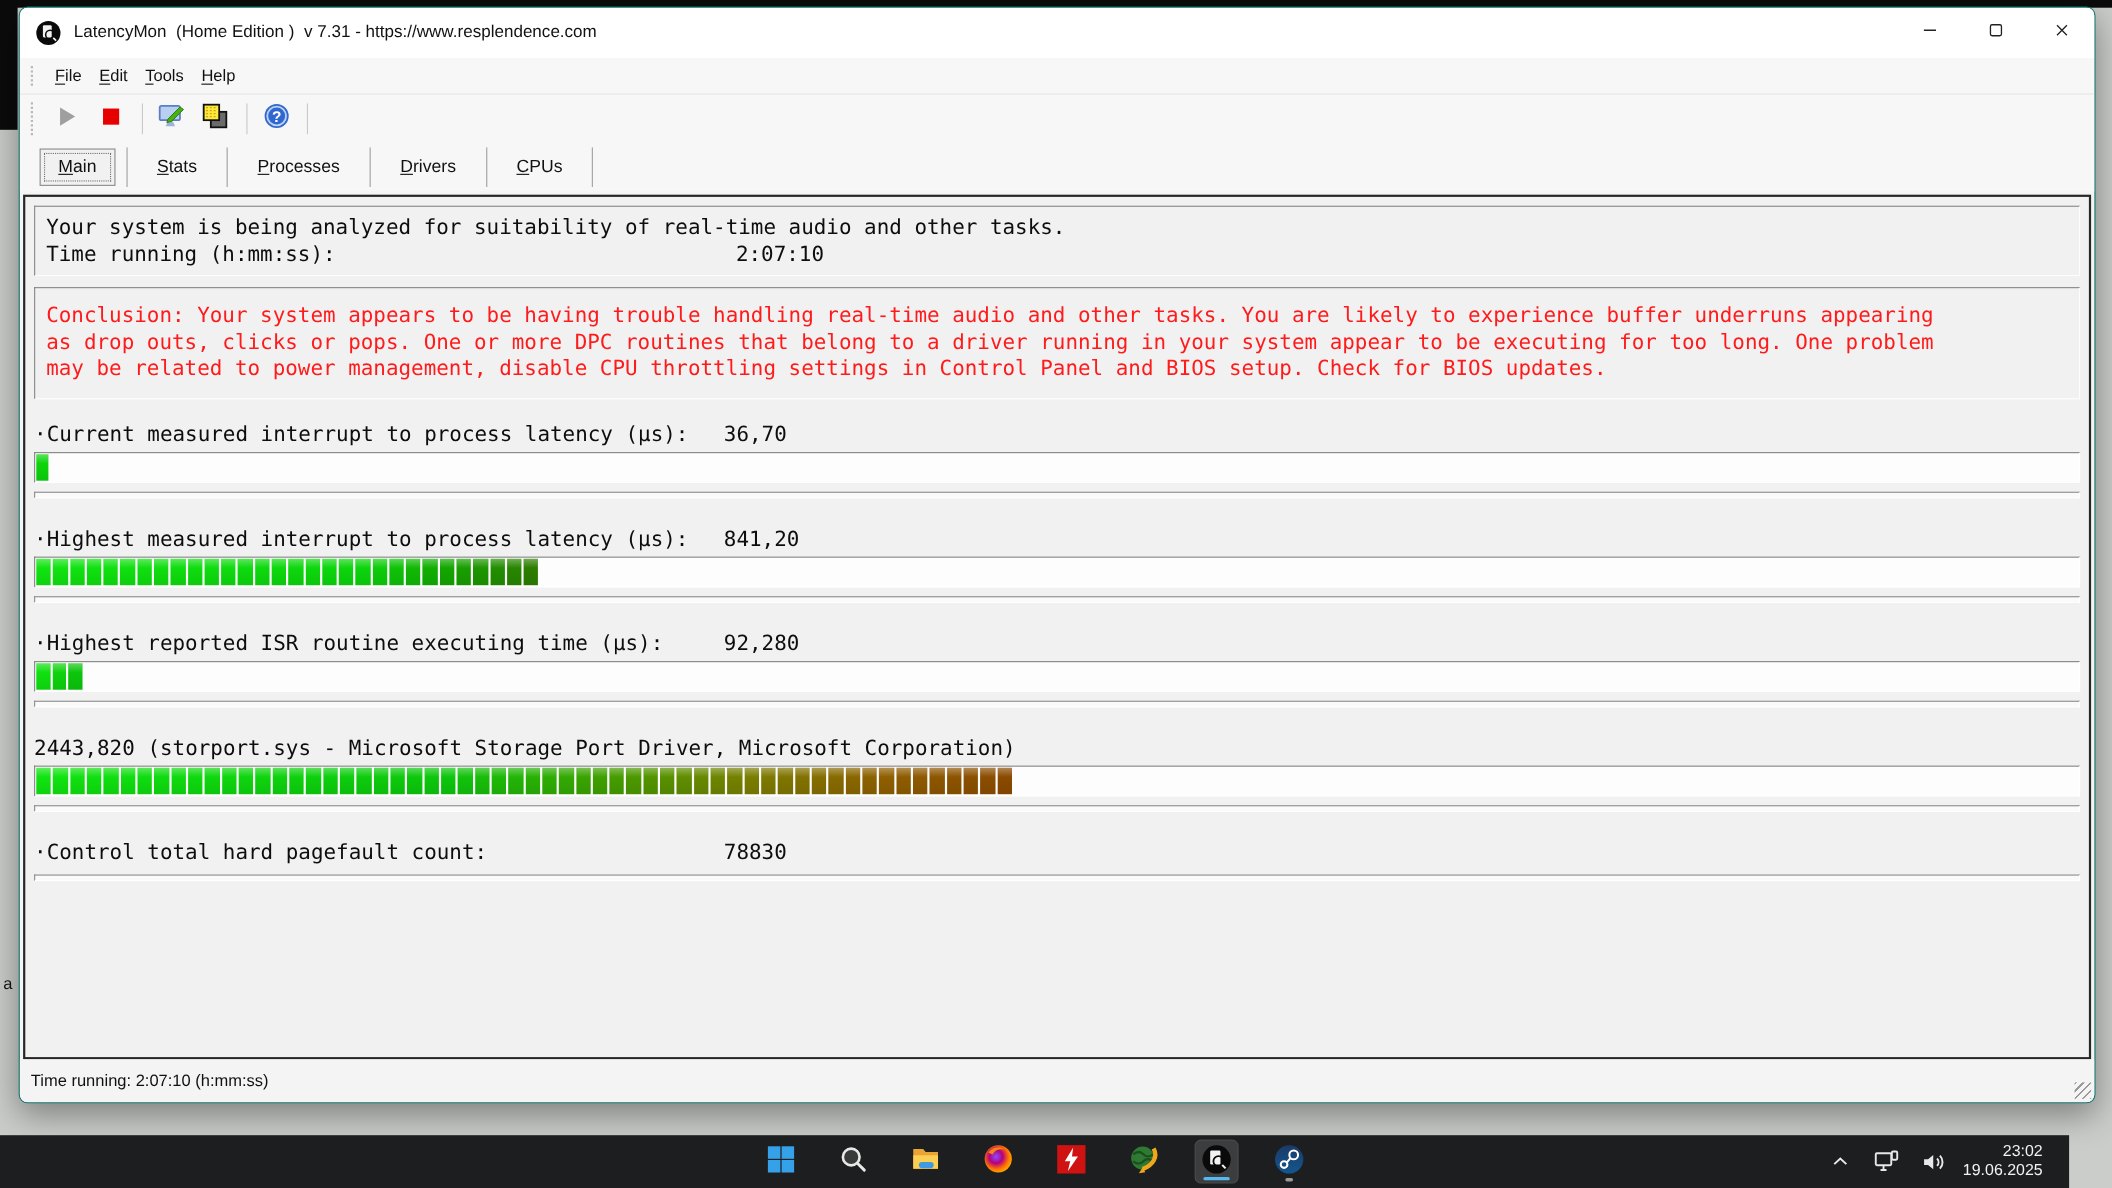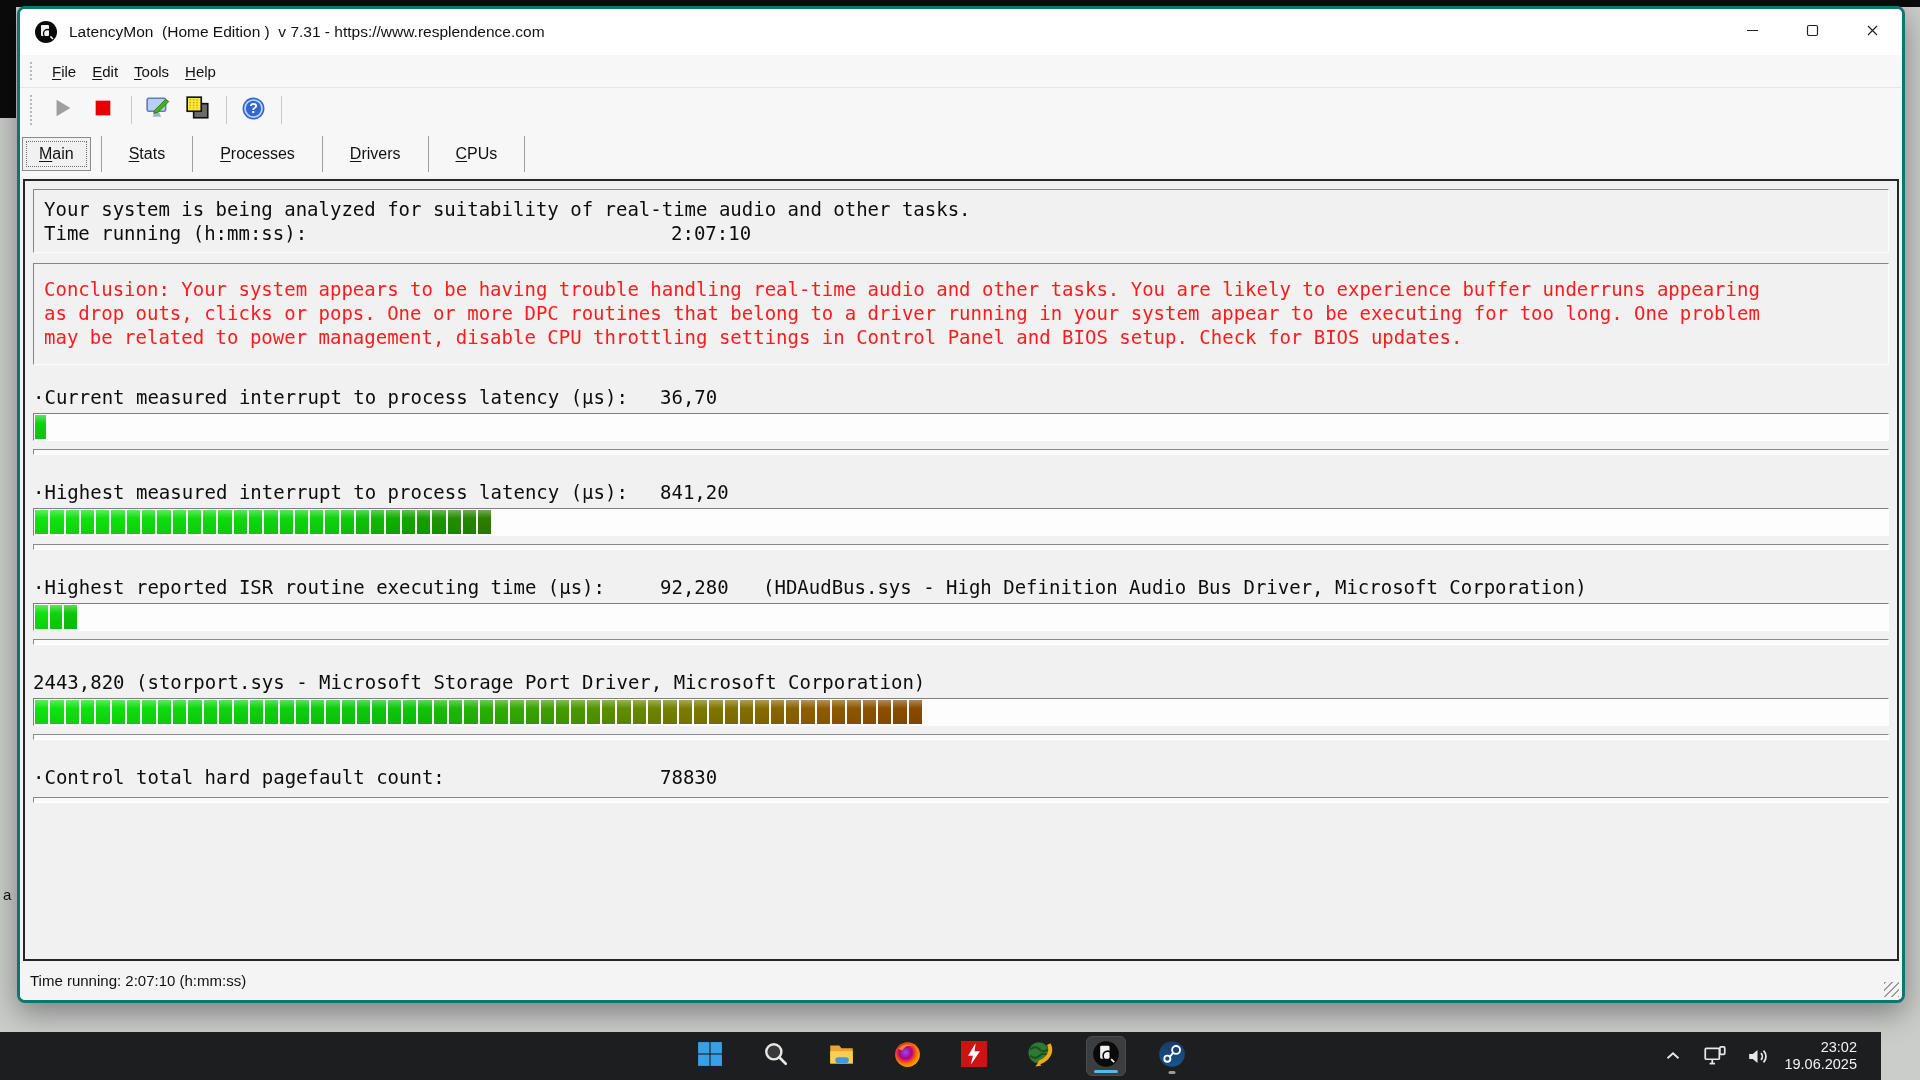--- a/index.html
+++ b/index.html
@@ -6,40 +6,40 @@
   body{width:1920px;height:1080px;position:relative;overflow:hidden;
        background:#cbcdcb;font-family:"Liberation Sans",sans-serif;}
 
   
   .top-strip{position:absolute;left:0;top:0;width:1920px;height:7px;background:#0b0b0b}
   .left-notch{position:absolute;left:0;top:0;width:16px;height:118px;background:#0b0b0b}
   .stray-a{position:absolute;left:3px;top:886px;font-size:15px;color:#141414}
 
   
   .window{position:absolute;left:17px;top:6px;width:1888px;height:997px;
-          background:#f4f4f4;border:3px solid #0f766e;border-radius:8px;
+          background:#f4f4f4;border:1px solid #0f766e;border-radius:8px;
           box-shadow:0 10px 30px rgba(0,0,0,.38);overflow:hidden;box-sizing:border-box}
   .titlebar{height:46px;background:#ffffff;display:flex;align-items:center;position:relative}
   .app-icon{margin-left:14px;width:24px;height:24px;flex:0 0 auto}
   .title-text{margin-left:11px;font-size:15.5px;color:#111;white-space:pre}
   .cap-btns{position:absolute;right:0;top:0;height:46px;display:flex}
   .cap-btn{width:60px;height:46px;display:flex;align-items:center;justify-content:center}
 
   .menubar{height:32px;display:flex;align-items:center;padding-left:24px;background:#f7f7f7;position:relative}
   .menubar::before,.toolbar::before{content:'';position:absolute;left:10px;top:7px;bottom:7px;width:0;
       border-left:2px dotted #b9b9b9}
   .menu-item{padding:3px 8px;font-size:15px;color:#111}
   .menu-item u,.tab u{text-underline-offset:2px}
 
   .toolbar{height:44px;display:flex;align-items:center;padding-left:26px;background:#f7f7f7;
            border-top:1px solid #e6e6e6;position:relative}
   .tbtn{width:34px;height:34px;display:flex;align-items:center;justify-content:center;margin-right:6px}
   .tsep{width:1px;height:28px;background:#c9c9c9;margin:0 9px 0 5px}
 
-  .tabbar{height:44px;display:flex;align-items:center;padding-left:2px;background:#f7f7f7}
+  .tabbar{height:44px;display:flex;align-items:center;padding-left:18px;background:#f7f7f7}
   .tab{padding:8px 17px;font-size:16px;color:#111}
   .tab.selected{border:1px solid #8a8a8a;outline:1.5px dotted #6f6f6f;outline-offset:-5px;
                 background:#f1f1f1;padding:7px 16px}
   .tab-sep{width:1px;height:36px;background:#9f9f9f;margin:0 10px}
 
   .main-panel{position:absolute;left:3px;right:3px;top:170px;bottom:39px;background:#f1f1f1;
               border:2px solid #262626;box-sizing:border-box;padding:6px 8px;overflow:hidden}
   .sunken{border:1px solid;border-color:#868686 #fdfdfd #fdfdfd #868686;background:#f1f1f1;box-sizing:border-box}
   .mono{font-family:"DejaVu Sans Mono",monospace;font-size:19px;line-height:24px;white-space:pre;color:#0d0d0d}
   .box1{margin:2px 0 10px 0;padding:7px 10px}
@@ -221,21 +221,21 @@
               <span class="m-seg" style="width: 13.283px; background-color: rgb(24, 158, 0);"></span>
               <span class="m-seg" style="width: 13.283px; background-color: rgb(29, 150, 0);"></span>
               <span class="m-seg" style="width: 13.283px; background-color: rgb(34, 142, 0);"></span>
               <span class="m-seg" style="width: 13.283px; background-color: rgb(39, 134, 0);"></span>
               <span class="m-seg" style="width: 13.283px; background-color: rgb(44, 126, 0);"></span>
             </div>
           </div>
           <div class="m-groove"></div>
         </div>
         <div class="meter">
-          <div class="m-line mono"><div class="m-label">·Highest reported ISR routine executing time (µs):</div><div class="m-value">92,280</div><div>(HDAudBus.sys - High Definition Audio Bus Driver, Microsoft Corporation)</div></div>
+          <div class="m-line mono"><div class="m-label">·Highest reported ISR routine executing time (µs):</div><div class="m-value">92,280</div></div>
           <div class="m-track">
             <div class="m-fill">
               <span class="m-seg" style="width: 12.694px; background-color: rgb(15, 224, 15);"></span>
               <span class="m-seg" style="width: 12.694px; background-color: rgb(14, 211, 14);"></span>
               <span class="m-seg" style="width: 12.694px; background-color: rgb(12, 198, 12);"></span>
             </div>
           </div>
           <div class="m-groove"></div>
         </div>
         <div class="meter">

